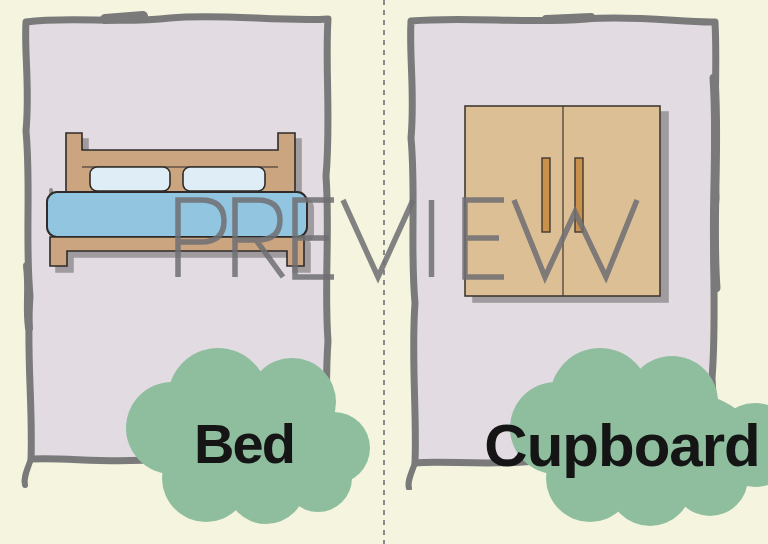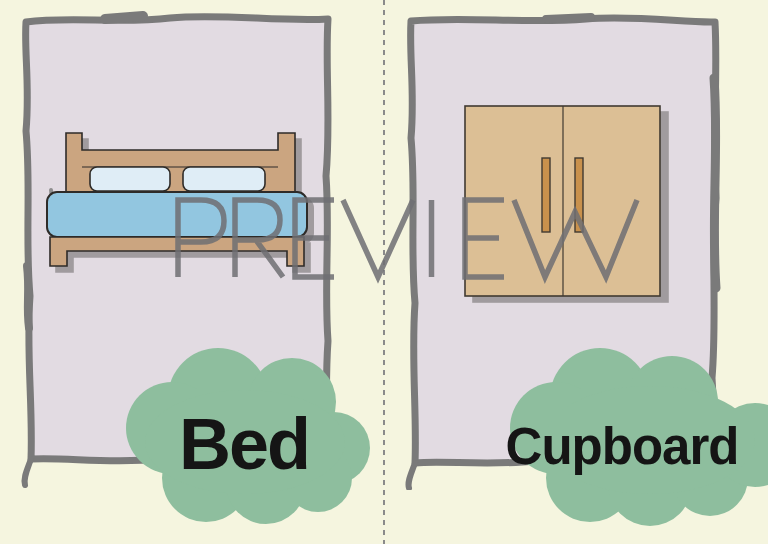--- a/index.html
+++ b/index.html
@@ -13,22 +13,22 @@
     left:383px;top:0;width:2px;height:544px;
     background:repeating-linear-gradient(to bottom,var(--divider-gray,#8A8A8A) 0 5px,transparent 5px 10px);
   }
   .card-svg{pointer-events:none;}
   #bed-svg{left:38px;top:125px;filter:drop-shadow(6px 6px 0 var(--shadow,rgba(80,78,76,.45)));}
   #cupboard-svg{left:458px;top:98px;filter:drop-shadow(8px 6px 0 var(--shadow,rgba(80,78,76,.45)));}
   .label{
     display:flex;align-items:center;justify-content:center;
     color:var(--label-ink,#151515);font-weight:bold;line-height:1;
   }
-  #bed-label{left:124px;top:406px;width:240px;height:76px;font-size:72px;letter-spacing:-2px;text-align:center;}
-  #cupboard-label{left:486px;top:414px;width:272px;height:64px;font-size:51px;letter-spacing:-1px;text-align:right;}
+  #bed-label{left:124px;top:406px;width:240px;height:76px;font-size:56px;letter-spacing:-2px;text-align:center;}
+  #cupboard-label{left:486px;top:414px;width:272px;height:64px;font-size:60px;letter-spacing:-1px;text-align:right;}
   #watermark{left:0;top:0;}
   #wm-g path{fill:none;stroke:var(--watermark-gray,#6F6F73);stroke-width:5.5;stroke-linecap:butt;stroke-linejoin:miter;}
 </style>
 </head>
 <body>
 
 <div class="abs" id="cut-line"></div>
 
 <svg class="abs card-svg" style="left:10px;top:6px" width="340" height="486" viewBox="0 0 340 486">
   <path d="M16,16 C60,10 110,18 160,12 C210,7 270,16 318,13 C315,60 321,115 316,170 C320,225 314,280 318,335 C314,390 320,430 313,456 C260,451 205,459 150,453 C100,458 55,451 21,453 C23,400 16,345 20,290 C15,235 21,180 16,125 C20,80 14,45 16,16 Z" style="fill:var(--card-fill,#E2DBE2);stroke:var(--card-border,#7A7A7A);stroke-width:7;stroke-linejoin:round"></path>

